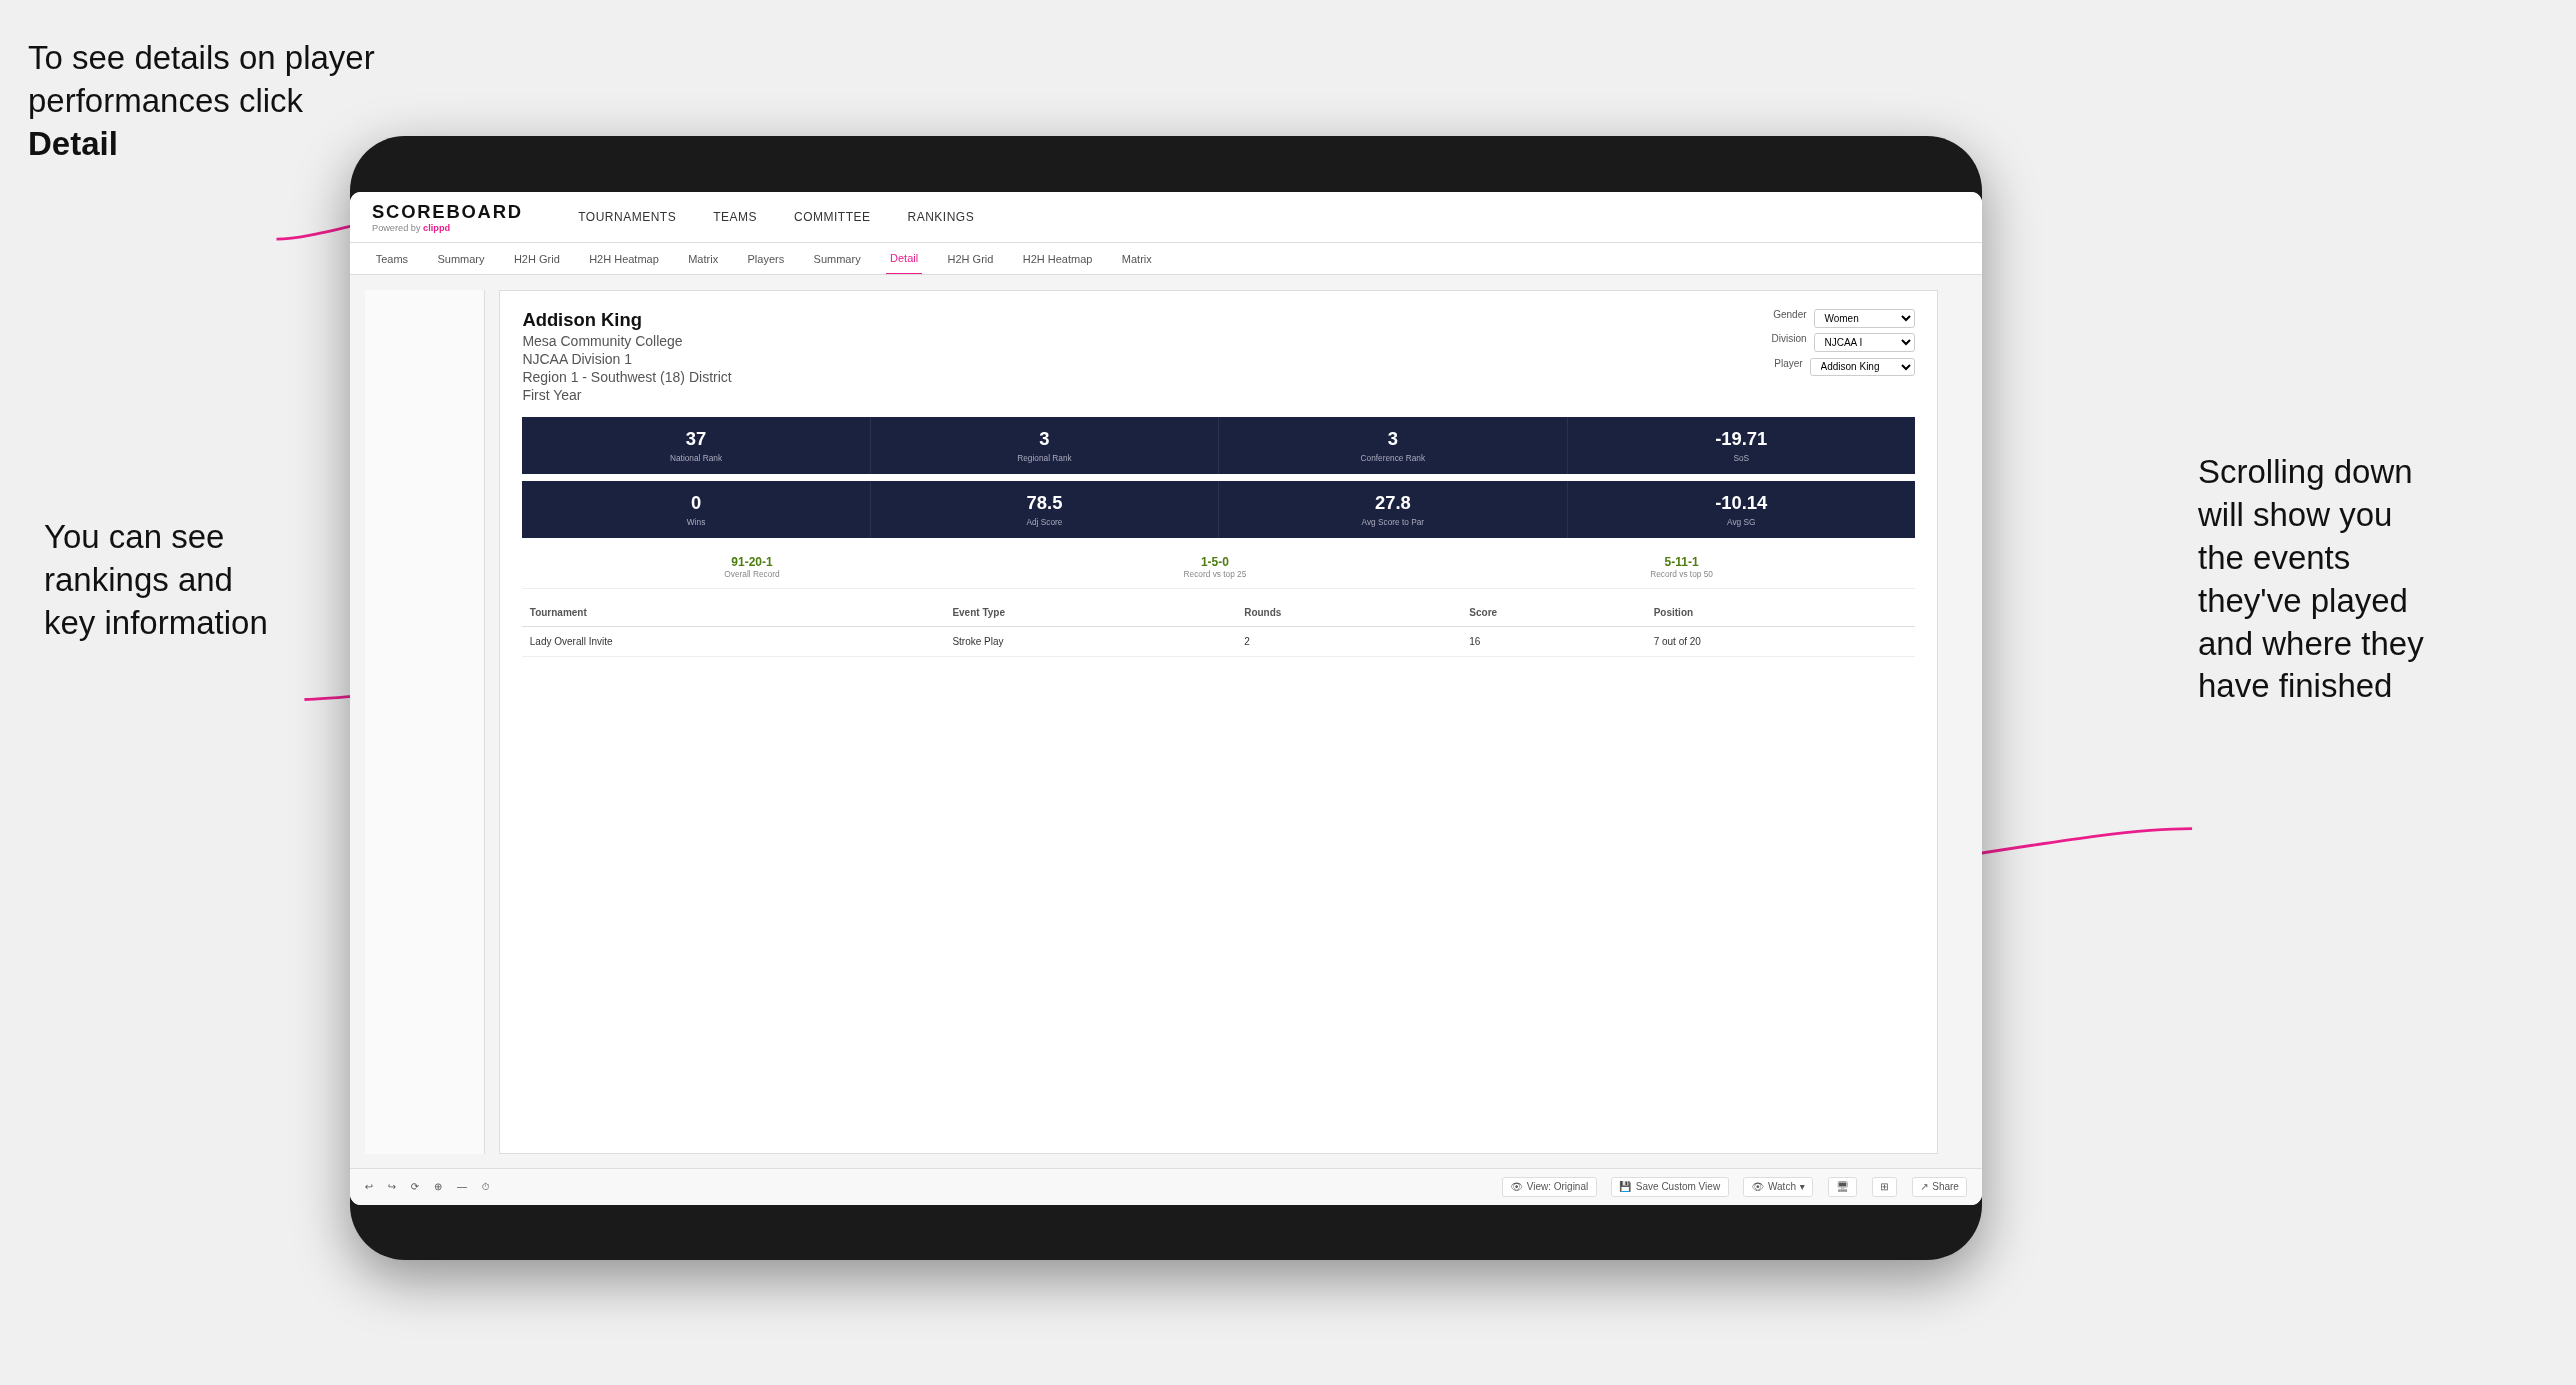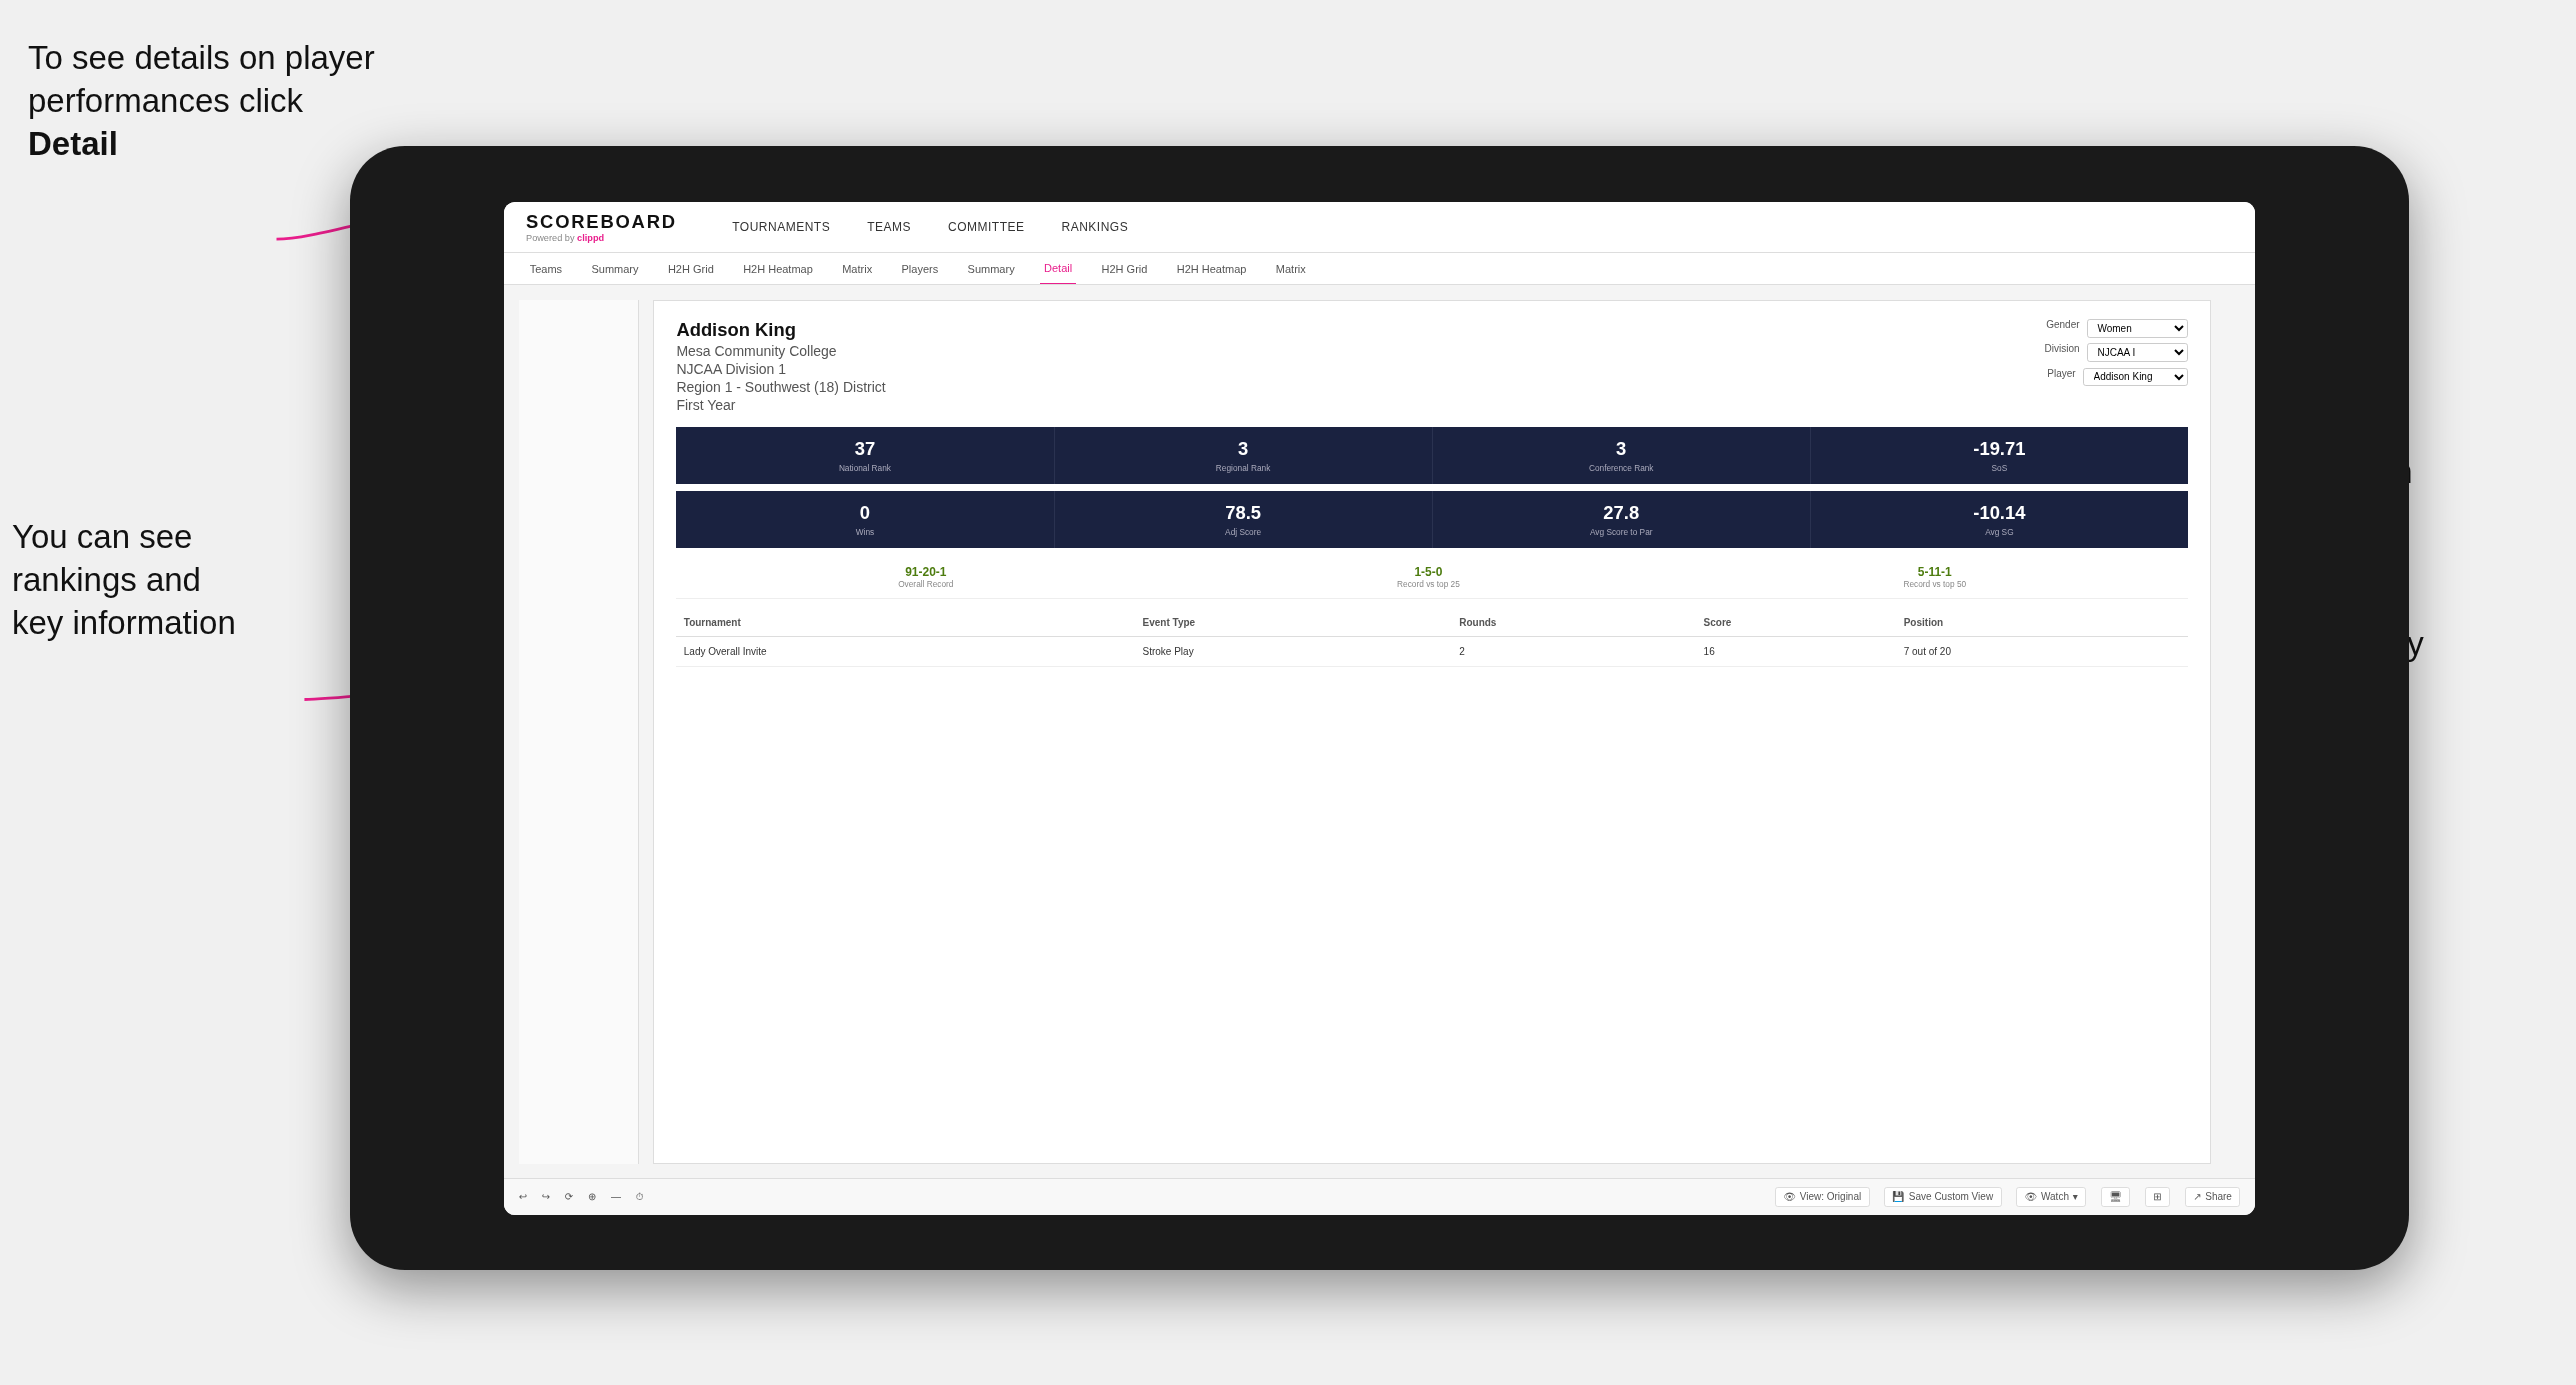--- a/index.html
+++ b/index.html
@@ -21,49 +21,48 @@
     }
     .annotation strong { font-weight: 900; }
 
     .annotation-top-left {
       top: 37px;
       left: 28px;
       width: 350px;
     }
     .annotation-bottom-left {
       top: 516px;
-      left: 12px;
+      left: 44px;
       width: 295px;
     }
     .annotation-right {
       top: 451px;
       right: 28px;
       width: 350px;
     }
 
     
     .arrow-svg {
       position: absolute;
       pointer-events: none;
     }
 
     
     .tablet-frame {
       position: absolute;
       top: 136px;
       left: 350px;
-      width: 2059px;
+      width: 1632px;
       height: 1124px;
       background: #1a1a1a;
       border-radius: 55px;
       box-shadow: 0 18.4px 55px rgba(0,0,0,0.4);
       display: flex;
       align-items: center;
       justify-content: center;
-      margin-top: 10px;
     }
 
     .tablet-screen {
       width: 1751px;
       height: 1013px;
       background: #fff;
       border-radius: 11px;
       overflow: hidden;
       display: flex;
       flex-direction: column;

